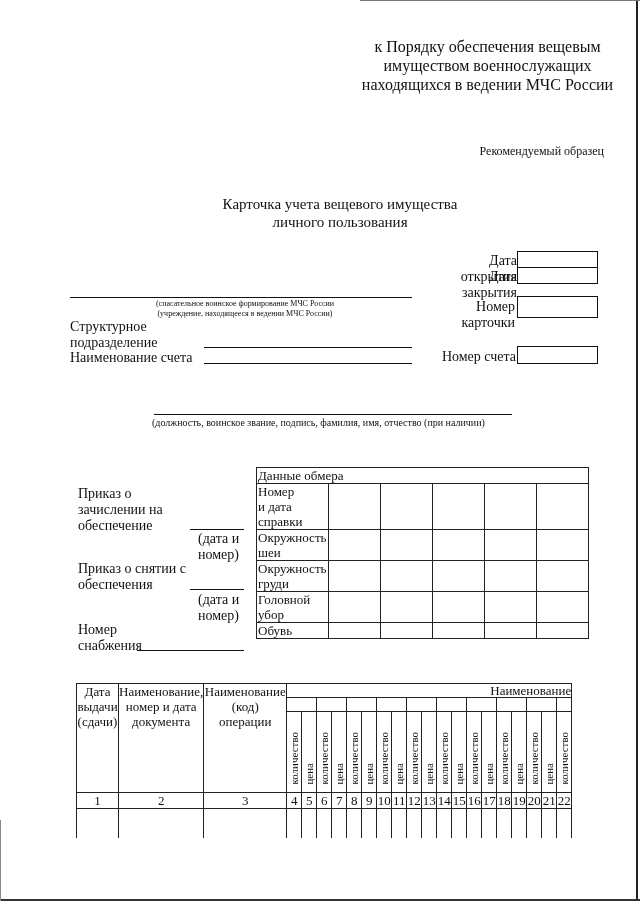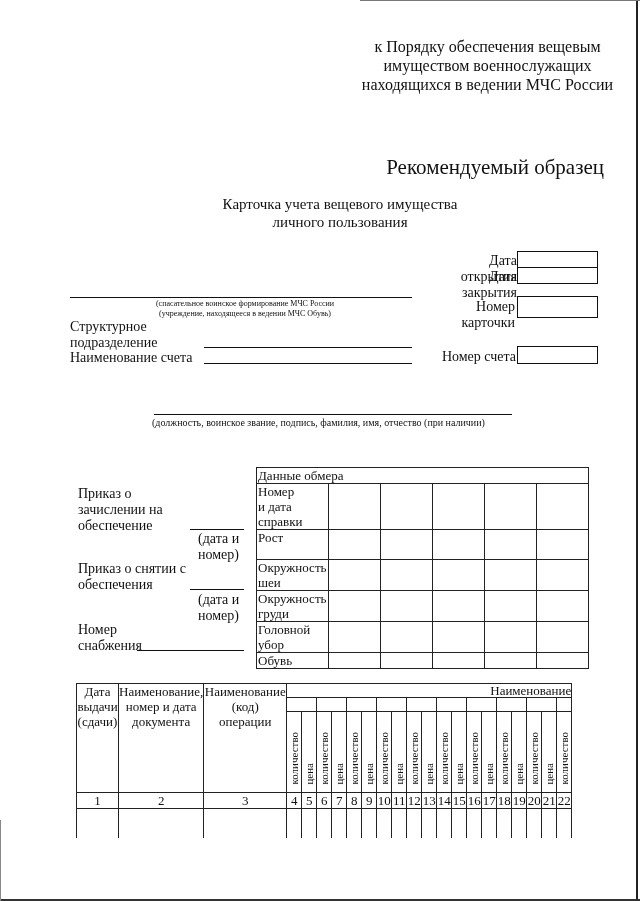--- a/index.html
+++ b/index.html
@@ -10,21 +10,21 @@
   }
   .scan-edge-right { position: absolute; right: 2px; top: 0; width: 2px; height: 901px; background: #222; }
   .scan-edge-top { position: absolute; left: 360px; top: 0; width: 280px; height: 1px; background: #777; }
   .scan-edge-bottom { position: absolute; left: 0; bottom: 0; width: 640px; height: 2px; background: #333; }
   .scan-edge-left { position: absolute; left: 0; top: 820px; width: 1px; height: 81px; background: #888; }
   .appendix {
     position: absolute; left: 360px; top: 37px; width: 255px;
     text-align: center; font-size: 16px; line-height: 19px;
   }
   .appendix .first { text-align: right; padding-right: 10px; }
-  .recommended { position: absolute; right: 36px; top: 155px; font-size: 21px; }
+  .recommended { position: absolute; right: 36px; top: 144px; font-size: 12px; }
   .card-title {
     position: absolute; left: 200px; top: 195px; width: 280px; text-align: center;
     font-size: 15px; line-height: 18px;
   }
 
   .lbl { position: absolute; font-size: 14px; line-height: 16px; }
   .box { position: absolute; border: 1px solid #111; background: #fff; }
   .hline { position: absolute; height: 1px; background: #111; }
   .tiny { position: absolute; font-size: 8px; line-height: 10px; text-align: center; }
   .caption { position: absolute; font-size: 10px; line-height: 12px; }
@@ -82,21 +82,21 @@
 
 <div class="lbl" style="left:420px; top:299px; width:95px; text-align:right;">Номер карточки</div>
 <div class="box" style="left:517px; top:296px; width:79px; height:20px;"></div>
 
 <div class="lbl" style="left:430px; top:349px; width:86px; text-align:right;">Номер счета</div>
 <div class="box" style="left:517px; top:346px; width:79px; height:16px;"></div>
 
 <div class="hline" style="left:70px; top:297px; width:342px;"></div>
 <div class="tiny" style="left:110px; top:299px; width:270px;">
   <div>(спасательное воинское формирование МЧС России</div>
-  <div>(учреждение, находящееся в ведении МЧС Обувь)</div>
+  <div>(учреждение, находящееся в ведении МЧС России)</div>
 </div>
 
 <div class="lbl" style="left:70px; top:319px;">
   <div>Структурное</div>
   <div>подразделение</div>
 </div>
 <div class="hline" style="left:204px; top:347px; width:208px;"></div>
 <div class="lbl" style="left:70px; top:350px;">Наименование счета</div>
 <div class="hline" style="left:204px; top:363px; width:208px;"></div>
 
@@ -134,28 +134,20 @@
   <tbody>
       <tr>
     <td class="head" colspan="6">Данные обмера</td>
   </tr>
   <tr style="height:45px;">
     <td class="rowlabel">
       <div>Номер</div>
       <div>и дата</div>
       <div>справки</div>
     </td>
-    <td class="cell"></td>
-    <td class="cell"></td>
-    <td class="cell"></td>
-    <td class="cell"></td>
-    <td class="cell"></td>
-  </tr>
-  <tr style="height:30px;">
-    <td class="rowlabel">Рост</td>
     <td class="cell"></td>
     <td class="cell"></td>
     <td class="cell"></td>
     <td class="cell"></td>
     <td class="cell"></td>
   </tr>
   <tr style="height:30px;">
     <td class="rowlabel">
       <div>Окружность</div>
       <div>шеи</div>

